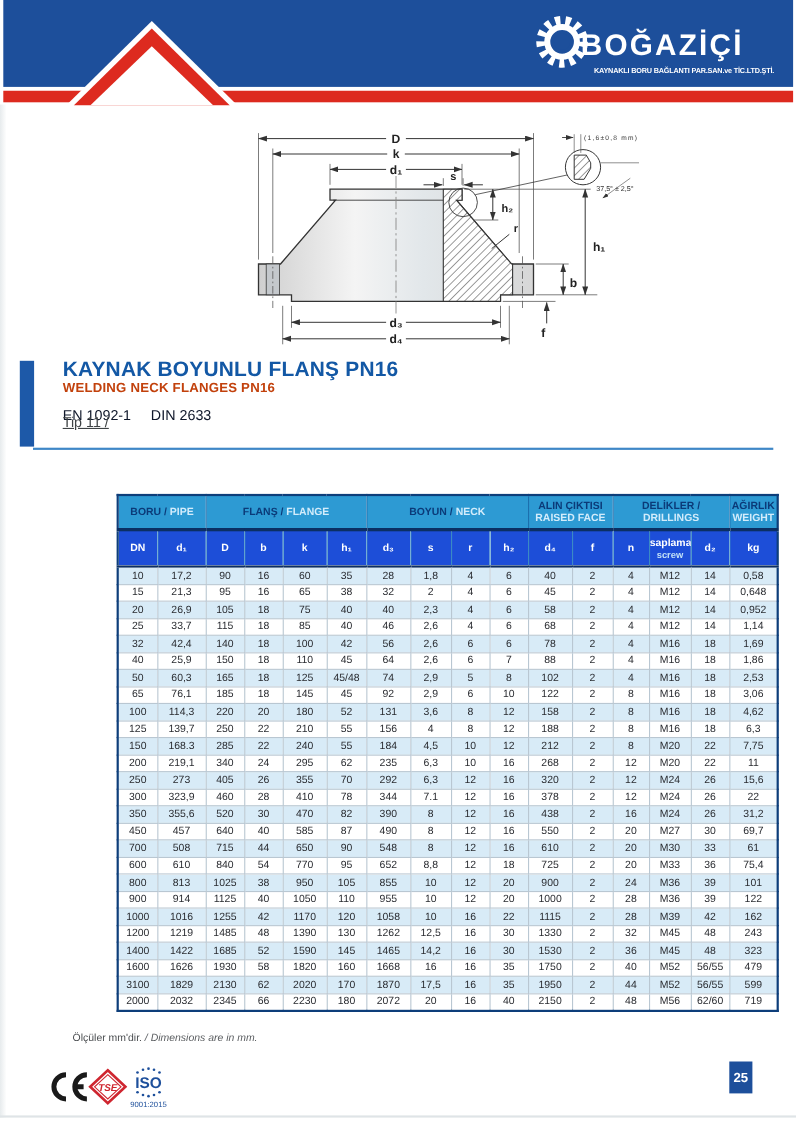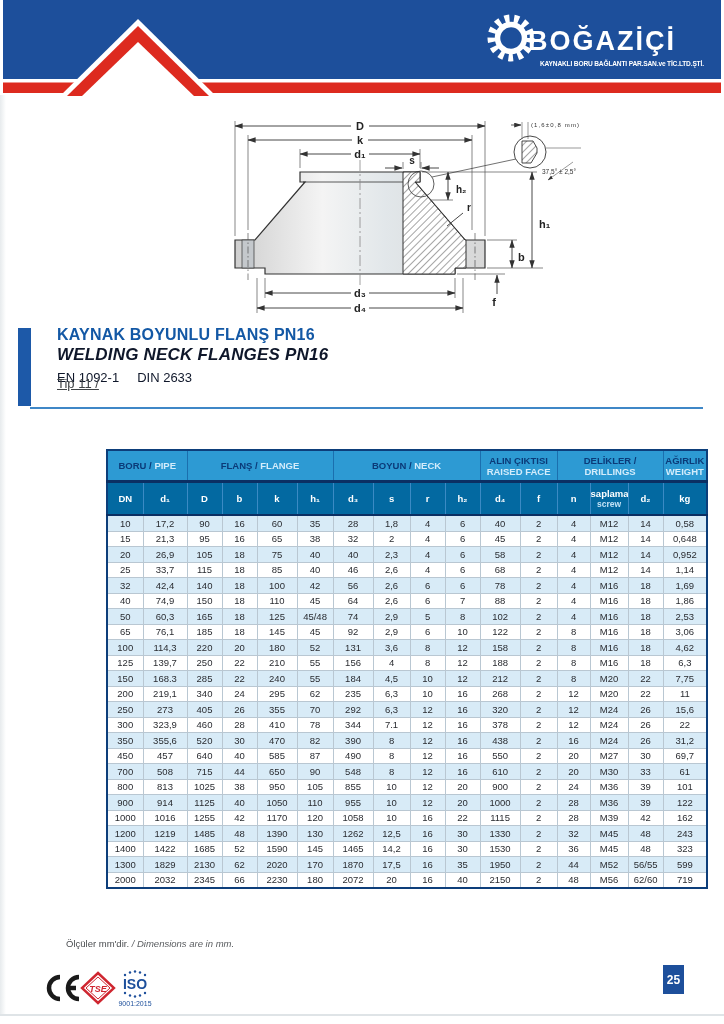--- a/index.html
+++ b/index.html
@@ -15,37 +15,37 @@
   .hdr{position:absolute;left:0;top:0;width:724px;height:96px;}
 
   
   .draw{position:absolute;left:145px;top:112px;width:436px;height:206px;}
   .dimtxt{font-family:"Liberation Sans","DejaVu Sans",sans-serif;font-weight:bold;fill:#222;}
   .smalltxt{font-family:"Liberation Sans","DejaVu Sans",sans-serif;fill:#333;font-weight:normal;}
 
   
   .titleblock{position:absolute;left:0;top:326px;width:724px;height:86px;}
   .title-bar{position:absolute;left:18px;top:2px;width:13px;height:78px;background:#1d59a8;}
-  .t-tr{position:absolute;left:57px;top:0px;font-size:16px;font-weight:bold;color:#1358a5;letter-spacing:.2px;}
-  .t-en{position:absolute;left:57px;top:19px;font-size:17px;font-weight:bold;color:#0f172a;letter-spacing:.2px;font-style:italic;}
+  .t-tr{position:absolute;left:57px;top:0px;font-size:19px;font-weight:bold;color:#1358a5;letter-spacing:.2px;}
+  .t-en{position:absolute;left:57px;top:19px;font-size:12px;font-weight:bold;color:#c2410c;letter-spacing:.2px;}
   .t-std{position:absolute;left:57px;top:44px;font-size:13px;color:#0f172a;}
   .t-std span{margin-right:18px;}
   .t-tip{position:absolute;left:57px;top:50px;font-size:13px;color:#3f4345;text-decoration:underline;}
   .title-rule{position:absolute;left:30px;top:81px;width:673px;height:2px;background:#3f87c7;}
 
   
   .tablewrap{position:absolute;left:62px;top:449px;width:508px;padding-left:44px;}
   table{border-collapse:collapse;table-layout:fixed;width:600px;border:2px solid #0d3e7a;}
   th,td{padding:0;text-align:center;vertical-align:middle;overflow:hidden;}
   tr.grouprow th{background:#2d9ad3;height:29px;border-right:1px solid #1b6fae;border-bottom:3px solid #0b2f63;
       font-size:9.5px;line-height:11px;}
   .g-tr{color:#0b3a78;font-weight:bold;}
   .g-en{color:#d3ecfb;font-weight:bold;}
   .stacked .g-tr,.stacked .g-en{display:block;}
-  tr.headrow th{background:#0369a1;color:#ffffff;height:31px;font-size:9.5px;font-weight:bold;
+  tr.headrow th{background:#1d4ed8;color:#ffffff;height:31px;font-size:9.5px;font-weight:bold;
       border-right:1px solid #3b8ac4;border-bottom:2px solid #0b2f63;line-height:10px;}
   tr.headrow th .sub{display:block;color:#c3e2f6;font-size:8.5px;font-weight:bold;}
   tbody td{height:14.5px;font-size:9.5px;color:#2a2c31;background:#ffffff;
       border-right:1px solid #b9c7d2;border-bottom:1px solid #b9c7d2;}
   tbody tr:nth-child(odd) td{background:#d8ebf7;}
 
   .note{position:absolute;left:66px;top:938px;font-size:9.5px;color:#4a4d50;}
   .note .it{font-style:italic;color:#5a5d60;}
 
   
@@ -326,21 +326,21 @@
           <td>6</td>
           <td>78</td>
           <td>2</td>
           <td>4</td>
           <td>M16</td>
           <td>18</td>
           <td>1,69</td>
         </tr>
         <tr>
           <td>40</td>
-          <td>74,9</td>
+          <td>25,9</td>
           <td>150</td>
           <td>18</td>
           <td>110</td>
           <td>45</td>
           <td>64</td>
           <td>2,6</td>
           <td>6</td>
           <td>7</td>
           <td>88</td>
           <td>2</td>
@@ -541,20 +541,38 @@
           <td>12</td>
           <td>16</td>
           <td>610</td>
           <td>2</td>
           <td>20</td>
           <td>M30</td>
           <td>33</td>
           <td>61</td>
         </tr>
         <tr>
+          <td>600</td>
+          <td>610</td>
+          <td>840</td>
+          <td>54</td>
+          <td>770</td>
+          <td>95</td>
+          <td>652</td>
+          <td>8,8</td>
+          <td>12</td>
+          <td>18</td>
+          <td>725</td>
+          <td>2</td>
+          <td>20</td>
+          <td>M33</td>
+          <td>36</td>
+          <td>75,4</td>
+        </tr>
+        <tr>
           <td>800</td>
           <td>813</td>
           <td>1025</td>
           <td>38</td>
           <td>950</td>
           <td>105</td>
           <td>855</td>
           <td>10</td>
           <td>12</td>
           <td>20</td>
@@ -631,21 +649,39 @@
           <td>16</td>
           <td>30</td>
           <td>1530</td>
           <td>2</td>
           <td>36</td>
           <td>M45</td>
           <td>48</td>
           <td>323</td>
         </tr>
         <tr>
-          <td>1300</td>
+          <td>1600</td>
+          <td>1626</td>
+          <td>1930</td>
+          <td>58</td>
+          <td>1820</td>
+          <td>160</td>
+          <td>1668</td>
+          <td>16</td>
+          <td>16</td>
+          <td>35</td>
+          <td>1750</td>
+          <td>2</td>
+          <td>40</td>
+          <td>M52</td>
+          <td>56/55</td>
+          <td>479</td>
+        </tr>
+        <tr>
+          <td>3100</td>
           <td>1829</td>
           <td>2130</td>
           <td>62</td>
           <td>2020</td>
           <td>170</td>
           <td>1870</td>
           <td>17,5</td>
           <td>16</td>
           <td>35</td>
           <td>1950</td>

